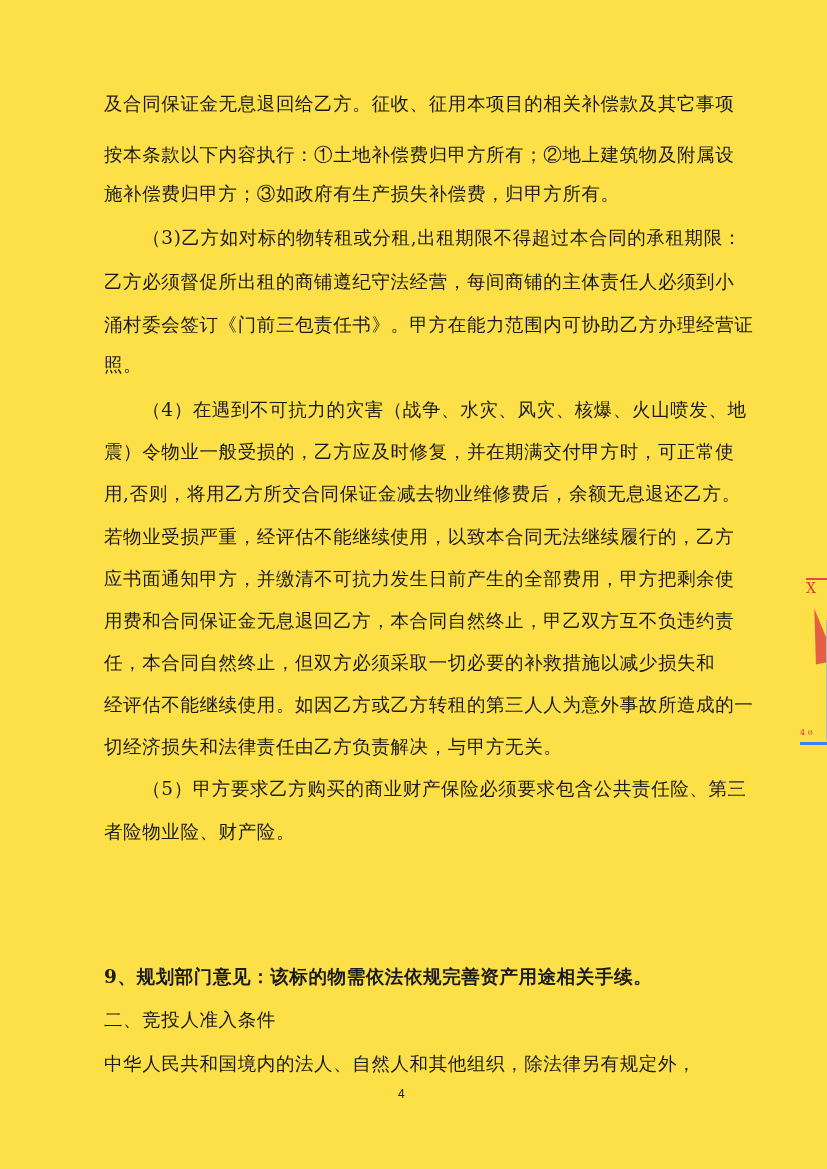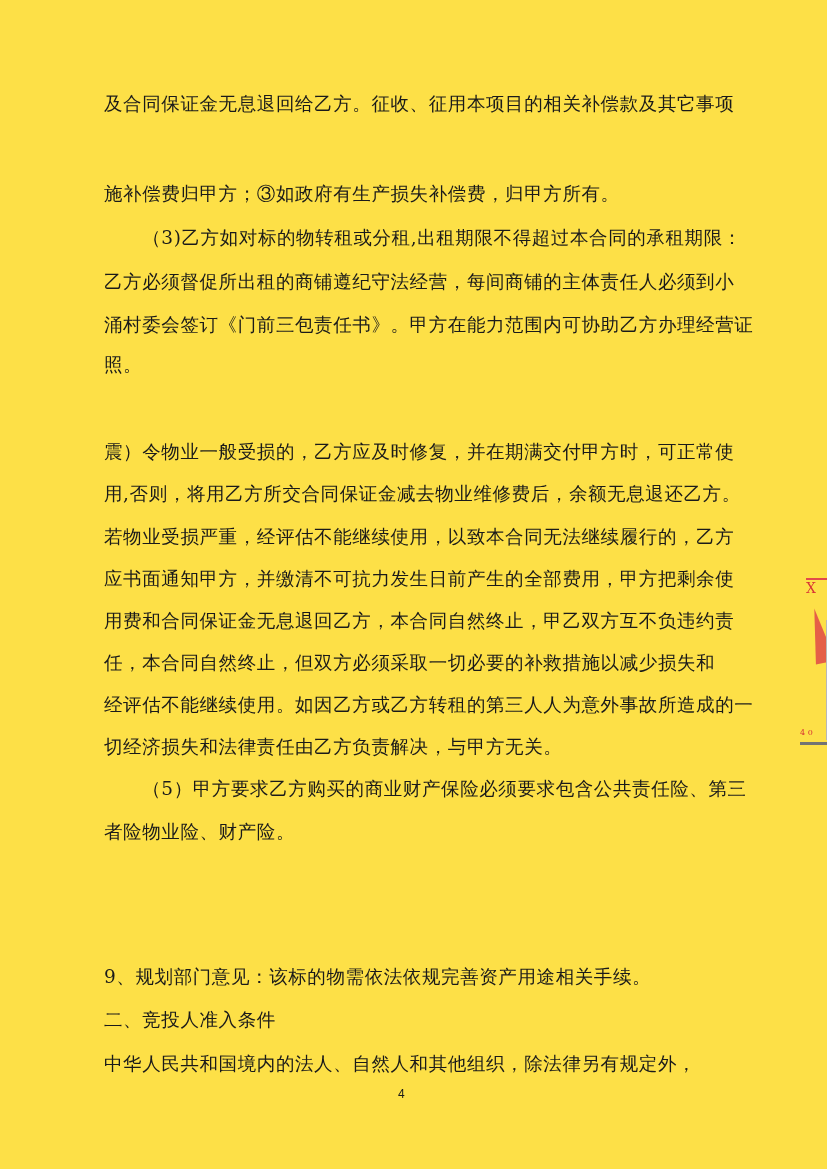--- a/index.html
+++ b/index.html
@@ -1,43 +1,45 @@
 <!DOCTYPE html>
 <html><head>
 <meta charset="utf-8">
 <style>
   html, body { margin: 0; padding: 0; background: #ffffff; }
   body { width: 827px; height: 1169px; position: relative; overflow: hidden;
          font-family: "DejaVu Serif", "Liberation Serif", serif; color: #1a1a1a; }
   .page { position: absolute; left: 0; top: 0; width: 827px; height: 1169px; background: #fde047; }
   .line { position: absolute; left: 104px; width: 630px; font-size: 18.5px; line-height: 24px;
           white-space: nowrap; letter-spacing: 0.6px; }
-  .bold { font-weight: normal; }
+  .bold { font-weight: bold; }
   .pagenum { position: absolute; top: 1087px; left: 398px; font-size: 12px;
              font-family: "Liberation Sans", sans-serif; }
   .stamp { position: absolute; left: 800px; top: 578px; width: 27px; height: 170px; }
   .stamp-top { position: absolute; left: 6px; top: 0; width: 21px; height: 28px;
                border-top: 2px solid #e24a4a; color: #d83535; font-size: 14px; }
   .stamp-star { position: absolute; left: 10px; top: 30px; width: 0; height: 0;
                 border-left: 10px solid transparent; border-right: 10px solid transparent;
                 border-bottom: 55px solid #e04848; transform: rotate(-12deg); opacity: 0.85; }
   .stamp-bottom { position: absolute; left: 0; top: 150px; width: 27px; height: 14px;
-                  border-bottom: 3px solid #737373; color: #d83535; font-size: 8px; }
+                  border-bottom: 3px solid #3b82f6; color: #d83535; font-size: 8px; }
   .edge-line { position: absolute; left: 826px; top: 620px; width: 1px; height: 120px; background: #b8b8b8; }
 </style>
 </head>
 <body>
 
 <div class="page">
   <div class="line" style="top:92px">及合同保证金无息退回给乙方。征收、征用本项目的相关补偿款及其它事项</div>
+  <div class="line" style="top:143px">按本条款以下内容执行：①土地补偿费归甲方所有；②地上建筑物及附属设</div>
   <div class="line" style="top:182px">施补偿费归甲方；③如政府有生产损失补偿费，归甲方所有。</div>
   <div class="line" style="top:226px">　　（3)乙方如对标的物转租或分租,出租期限不得超过本合同的承租期限：</div>
   <div class="line" style="top:313px">涌村委会签订《门前三包责任书》。甲方在能力范围内可协助乙方办理经营证</div>
   <div class="line" style="top:270px">乙方必须督促所出租的商铺遵纪守法经营，每间商铺的主体责任人必须到小</div>
   <div class="line" style="top:353px">照。</div>
+  <div class="line" style="top:398px">　　（4）在遇到不可抗力的灾害（战争、水灾、风灾、核爆、火山喷发、地</div>
   <div class="line" style="top:440px">震）令物业一般受损的，乙方应及时修复，并在期满交付甲方时，可正常使</div>
   <div class="line" style="top:482px">用,否则，将用乙方所交合同保证金减去物业维修费后，余额无息退还乙方。</div>
   <div class="line" style="top:567px">应书面通知甲方，并缴清不可抗力发生日前产生的全部费用，甲方把剩余使</div>
   <div class="line" style="top:525px">若物业受损严重，经评估不能继续使用，以致本合同无法继续履行的，乙方</div>
   <div class="line" style="top:609px">用费和合同保证金无息退回乙方，本合同自然终止，甲乙双方互不负违约责</div>
   <div class="line" style="top:651px">任，本合同自然终止，但双方必须采取一切必要的补救措施以减少损失和</div>
   <div class="line" style="top:693px">经评估不能继续使用。如因乙方或乙方转租的第三人人为意外事故所造成的一</div>
   <div class="line" style="top:735px">切经济损失和法律责任由乙方负责解决，与甲方无关。</div>
   <div class="line" style="top:777px">　　（5）甲方要求乙方购买的商业财产保险必须要求包含公共责任险、第三</div>
   <div class="line" style="top:820px">者险物业险、财产险。</div>

